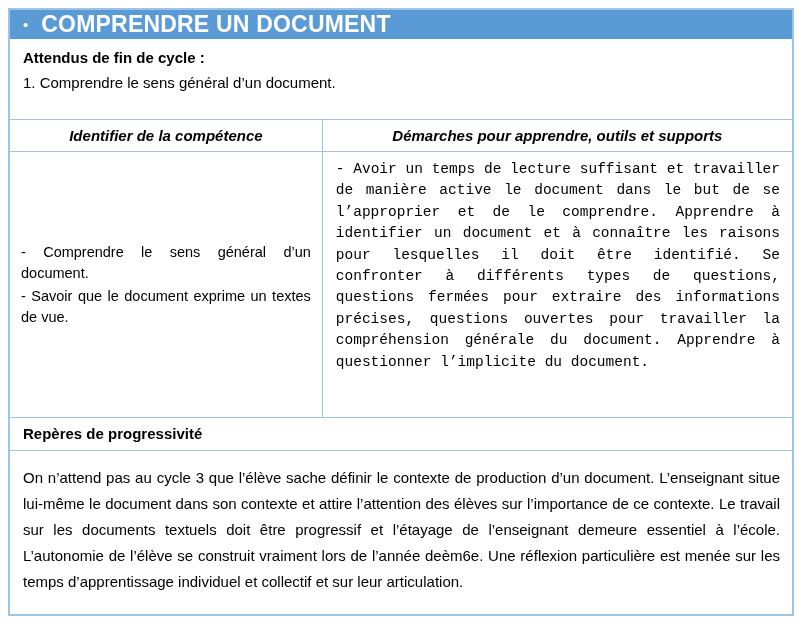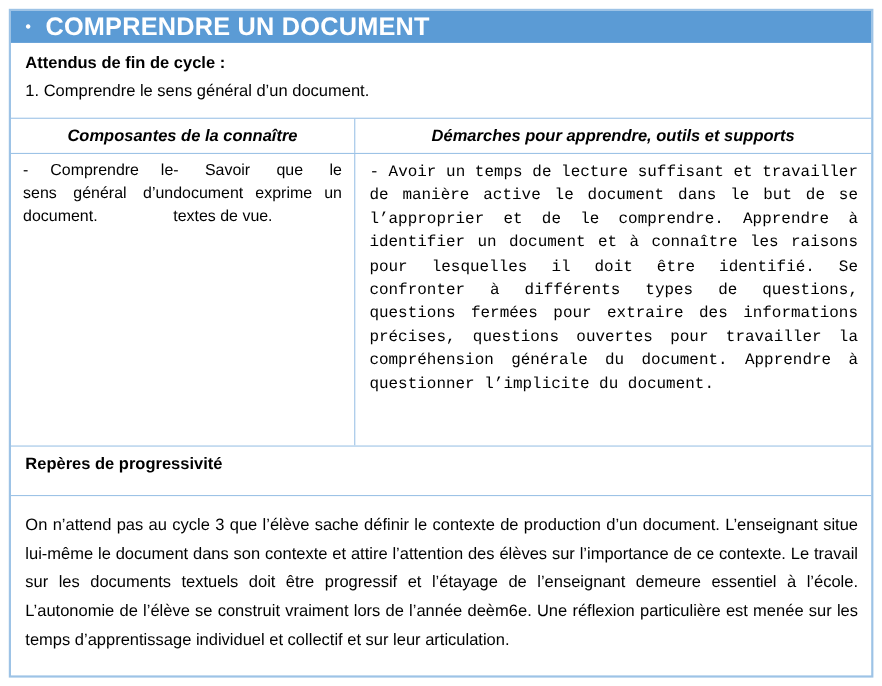--- a/index.html
+++ b/index.html
@@ -46,21 +46,21 @@
   }
   .title-bar .title-text {
     font-size: 23px;
     font-weight: bold;
     letter-spacing: 0.2px;
   }
   
   .attendus {
     flex: 0 0 auto;
     border-bottom: 1.5px solid #9DC3E6;
-    padding: 6px 12px 12px 13px;
+    padding: 6px 12px 24px 13px;
     font-size: 15px;
   }
   .attendus p {
     margin: 0;
     line-height: 25px;
   }
   .attendus .heading { font-weight: bold; }
   
   .tbl-head {
     flex: 0 0 auto;
@@ -89,42 +89,42 @@
   }
   .tbl-body .cell {
     box-sizing: border-box;
     font-size: 14.5px;
     text-align: justify;
   }
   .tbl-body .cell.left {
     width: 40%;
     border-right: 1.5px solid #9DC3E6;
     display: flex;
-    flex-direction: row;
+    flex-direction: column;
     justify-content: center;
     padding: 4px 11px;
   }
   .tbl-body .cell.left p {
     margin: 1px 0;
     line-height: 21px;
   }
   .tbl-body .cell.right {
     flex: 1;
     padding: 7px 12px 6px 13px;
     font-family: Liberation Mono, monospace;
   }
   .tbl-body .cell.right p {
     margin: 0;
     line-height: 21.4px;
   }
   
   .reperes-head {
     flex: 0 0 auto;
     border-bottom: 1.5px solid #9DC3E6;
-    padding: 7px 12px 20px 13px;
+    padding: 7px 12px 8px 13px;
     font-size: 15px;
     font-weight: bold;
   }
   
   .reperes-body {
     flex: 1;
     padding: 14px 12px 6px 13px;
     font-size: 15px;
   }
   .reperes-body p {
@@ -143,21 +143,21 @@
       <span class="bullet">•</span>
       <span class="title-text">COMPRENDRE UN DOCUMENT</span>
     </div>
 
     <div class="attendus">
       <p class="heading">Attendus de fin de cycle :</p>
       <p>1. Comprendre le sens général d’un document.</p>
     </div>
 
     <div class="tbl-head">
-      <div class="cell left">Composantes de la connaître</div>
+      <div class="cell left">Identifier de la compétence</div>
       <div class="cell right">Démarches pour apprendre, outils et supports</div>
     </div>
 
     <div class="tbl-body">
       <div class="cell left">
         <p>- Comprendre le sens général d’un document.</p>
         <p>- Savoir que le document exprime un textes de vue.</p>
       </div>
       <div class="cell right">
         <p>- Avoir un temps de lecture suffisant et travailler de manière active le document dans le but de se l’approprier et de le comprendre. Apprendre à identifier un document et à connaître les raisons pour lesquelles il doit être identifié. Se confronter à différents types de questions, questions fermées pour extraire des informations précises, questions ouvertes pour travailler la compréhension générale du document. Apprendre à questionner l’implicite du document.</p>

